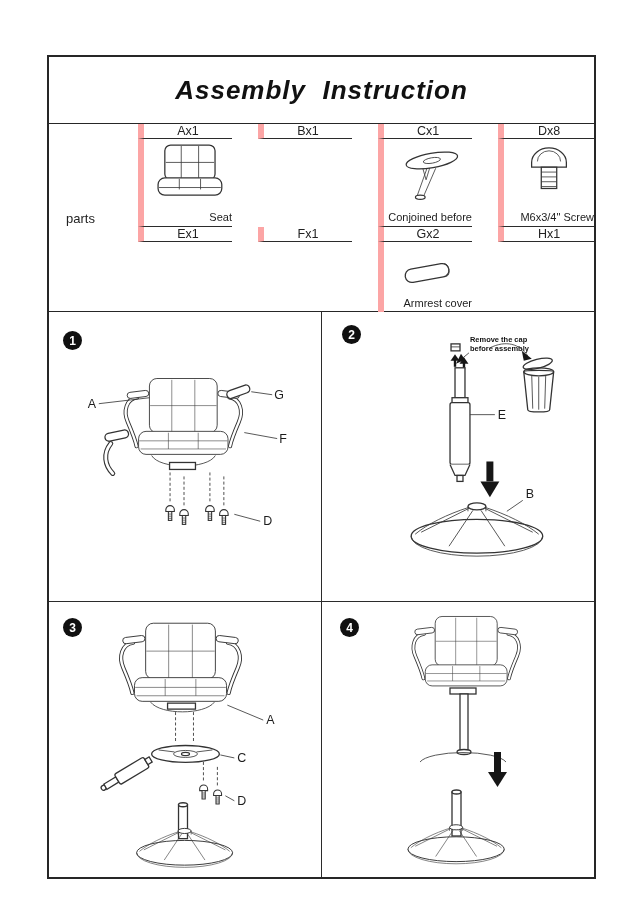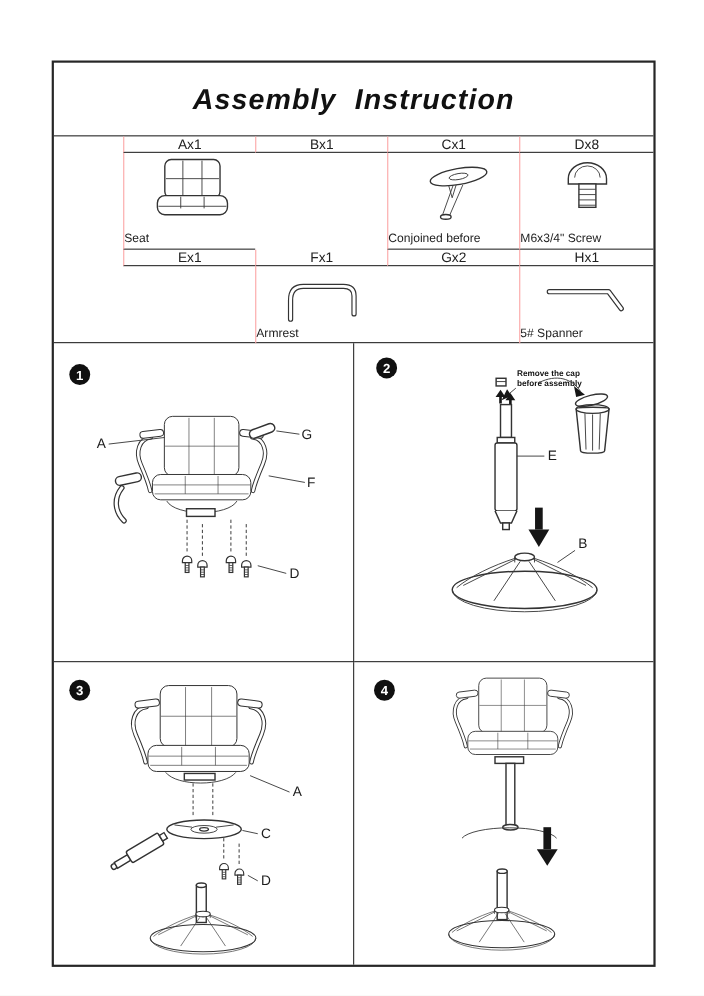--- a/index.html
+++ b/index.html
@@ -21,32 +21,32 @@
     font-size:26px; font-weight:bold; font-style:italic; letter-spacing:1px;
     white-space:pre; color:#111;
   }
   
   .parts-table {
     position:absolute; left:0; top:67px; width:545px; height:188px;
     display:grid; grid-template-columns:63px 120px 120px 120px 1fr;
     grid-template-rows:15px 88px 15px 70px;
     border-bottom:1.5px solid #262626; box-sizing:border-box;
   }
-  .tcell { border-left:1px solid #fca5a5; box-sizing:border-box; position:relative; }
+  .tcell { border-left:6px solid #fca5a5; box-sizing:border-box; position:relative;margin-left:26px; }
   .lbl-cell {
     grid-column:1; grid-row:1 / span 4; display:flex; align-items:center; justify-content:center;
     font-size:13px;
   }
   .head-cell { display:flex; align-items:center; justify-content:center;
     font-size:12.5px; border-bottom:1px solid #2b2b2b; }
   .body-cell { overflow:hidden; }
   .body-r1 { border-bottom:1px solid #2b2b2b; }
   .part-fig { position:absolute; left:50%; transform:translateX(-50%); top:2px; }
   .part-cap {
-    position:absolute; left:0; right:0; bottom:3px; text-align:left; font-size:11px; color:#1d1d1d;
+    position:absolute; left:0; right:0; bottom:3px; text-align:right; font-size:11px; color:#1d1d1d;
   }
   
   .steps {
     position:absolute; left:0; top:255px; width:545px; height:565px;
     display:grid; grid-template-columns:273px 1fr; grid-template-rows:290px 1fr;
   }
   .quad { position:relative; box-sizing:border-box; }
   .q1 { border-right:1px solid #2b2b2b; border-bottom:1px solid #2b2b2b; }
   .q2 { border-bottom:1px solid #2b2b2b; }
   .q3 { border-right:1px solid #2b2b2b; }
@@ -110,20 +110,21 @@
 </svg>
 
 <div class="page">
   <div class="frame">
 
     <div class="title-row">
       <div class="title-text">Assembly  Instruction</div>
     </div>
 
     <div class="parts-table">
+      <div class="lbl-cell">parts</div>
 
       <div class="tcell head-cell" style="grid-column:2;grid-row:1">Ax1</div>
       <div class="tcell head-cell" style="grid-column:3;grid-row:1">Bx1</div>
       <div class="tcell head-cell" style="grid-column:4;grid-row:1">Cx1</div>
       <div class="tcell head-cell" style="grid-column:5;grid-row:1">Dx8</div>
 
       <div class="tcell body-cell body-r1" style="grid-column:2;grid-row:2">
         <svg class="part-fig" width="112" height="66" viewBox="0 0 116 68">
           <rect class="lnf" x="34" y="4" width="52" height="36" rx="6"></rect>
           <path class="st" d="M51,5 L51,39 M69,5 L69,39 M35,22 L85,22"></path>
@@ -152,33 +153,28 @@
           <path class="st" d="M50,32 L66,32 M50,37 L66,37 M50,42 L66,42 M50,47 L66,47"></path>
         </svg>
         <div class="part-cap">M6x3/4" Screw</div>
       </div>
 
       <div class="tcell head-cell" style="grid-column:2;grid-row:3">Ex1</div>
       <div class="tcell head-cell" style="grid-column:3;grid-row:3">Fx1</div>
       <div class="tcell head-cell" style="grid-column:4;grid-row:3">Gx2</div>
       <div class="tcell head-cell" style="grid-column:5;grid-row:3">Hx1</div>
 
-      <div class="tcell body-cell" style="grid-column:3;grid-row:4">
+      <div class="tcell body-cell" style="grid-column:4;grid-row:4">
         <svg class="part-fig" width="112" height="50" viewBox="0 0 116 52">
-          <path class="tube-sm" d="M28,48 L28,30 Q28,17 40,17 L78,17 Q88,17 88,26 L88,43"></path>
-          <path class="tube-sm-in" d="M28,48 L28,30 Q28,17 40,17 L78,17 Q88,17 88,26 L88,43"></path>
-        </svg>
-        <div class="part-cap">Armrest</div>
-      </div>
-      <div class="tcell body-cell" style="grid-column:5;grid-row:4">
-        <svg class="part-fig" width="112" height="50" viewBox="0 0 116 52">
-          <path class="tube-sm" d="M22,22 L78,22 L90,38"></path>
-          <path class="tube-sm-in" d="M22,22 L78,22 L90,38"></path>
-        </svg>
-        <div class="part-cap">5# Spanner</div>
+          <g transform="rotate(-10 58 30)">
+            <rect class="lnf" x="34" y="23" width="46" height="14" rx="7"></rect>
+            <path class="st" d="M76,23.5 a4.5,6.8 0 0 1 0,13.5"></path>
+          </g>
+        </svg>
+        <div class="part-cap">Armrest cover</div>
       </div>
     </div>
 
     <div class="steps">
 
       <div class="quad q1">
         <div class="badge" style="left:14px;top:19px">1</div>
         <svg class="diagram" viewBox="0 0 273 290">
 
           <rect class="lnf" x="56" y="120" width="24" height="8" rx="4" transform="rotate(-12 68 124)"></rect>

